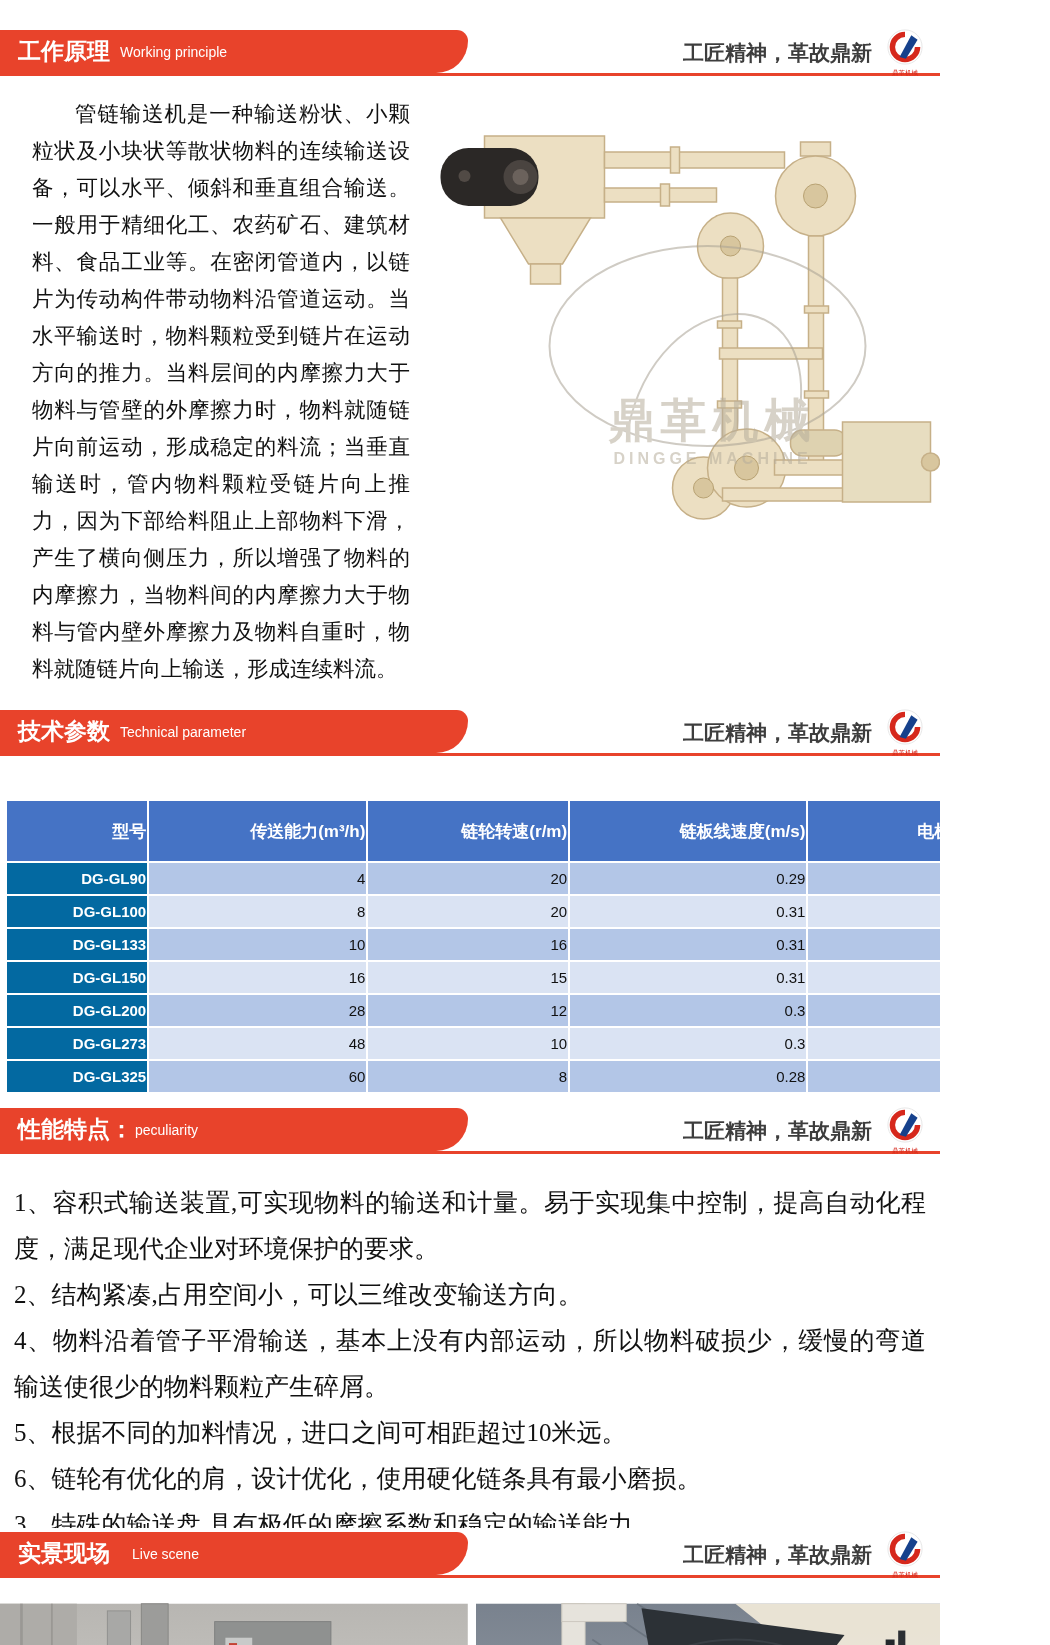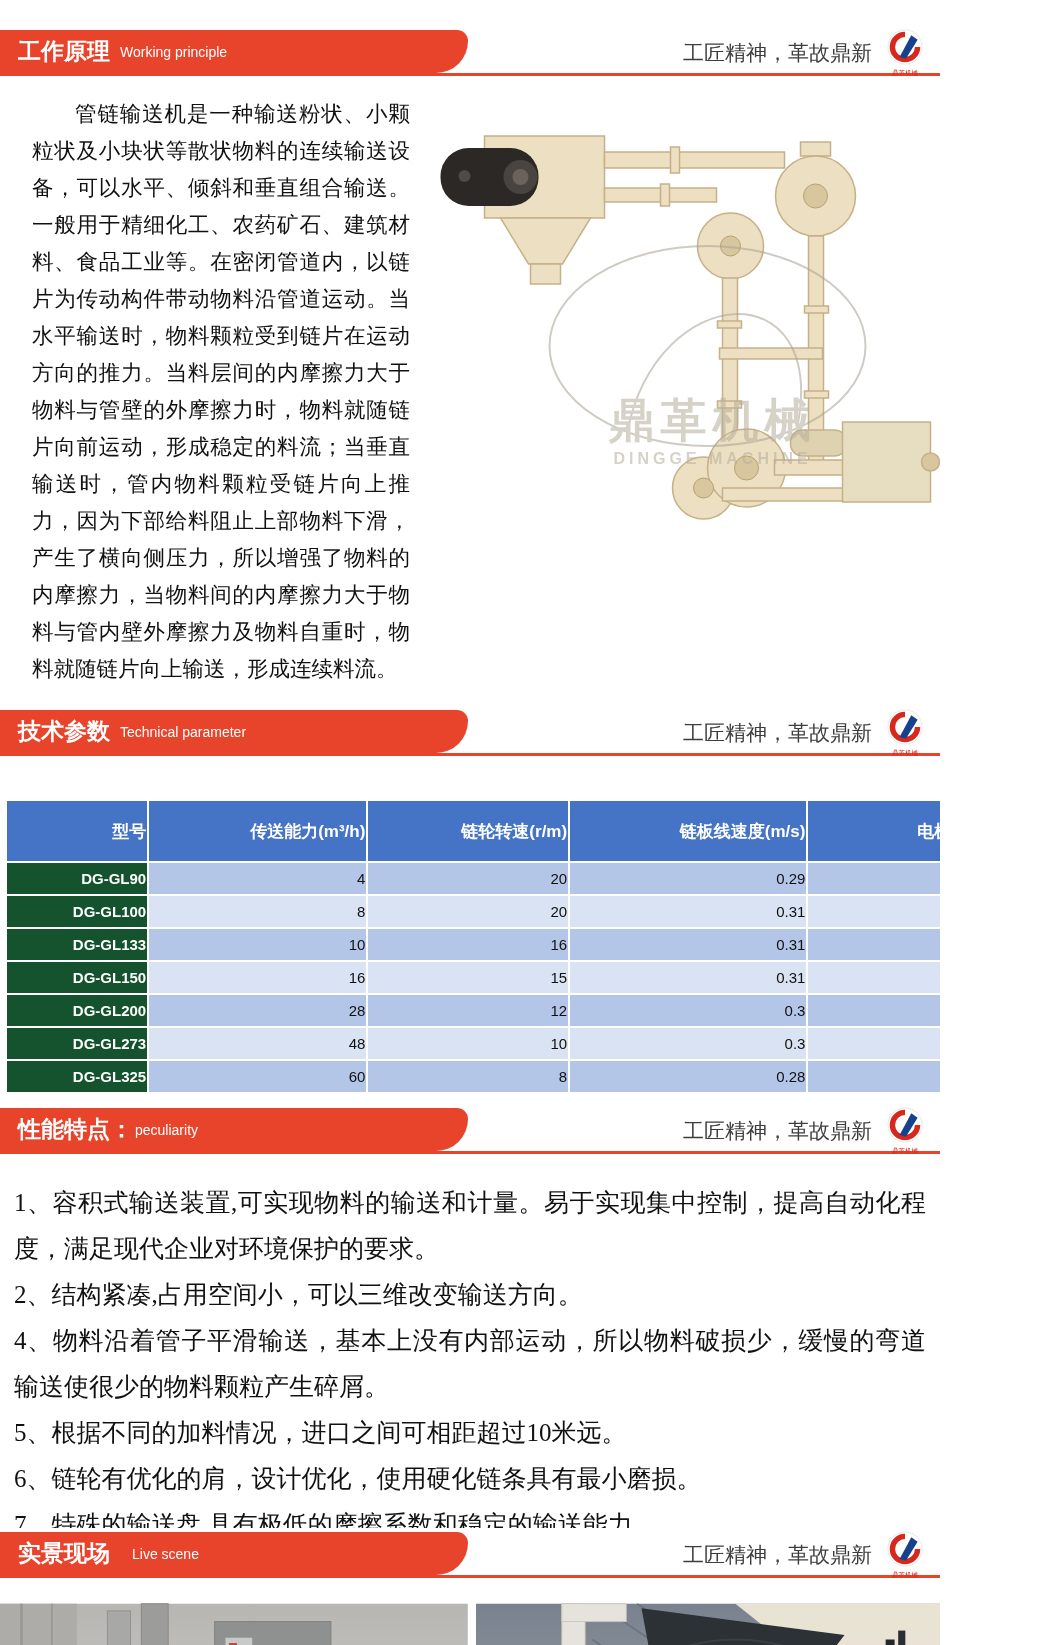--- a/index.html
+++ b/index.html
@@ -7,35 +7,35 @@
   .page{width:940px;height:1645px;overflow:hidden;position:relative;background:#fff;margin-top:20px;}
 
   
   .banner{position:relative;height:46px;}
   .banner .underline{position:absolute;left:0;bottom:0;width:100%;height:3px;background:#e8432b;}
   .banner .flag{position:absolute;left:0;top:0;width:468px;height:43px;background:#e8432b;
     border-radius:0 16px 46px 0;display:flex;align-items:center;padding-left:18px;box-sizing:border-box;}
   .banner .t-zh{color:#fff;font-family:"Liberation Sans","DejaVu Sans",sans-serif;font-weight:700;font-size:23px;}
   .banner .t-en{color:#fff;font-family:"Liberation Sans","DejaVu Sans",sans-serif;font-size:14px;margin-left:10px;}
   .banner .right{position:absolute;right:14px;top:1px;height:43px;display:flex;align-items:center;gap:12px;}
-  .banner .slogan{font-family:"Liberation Sans","DejaVu Sans",sans-serif;font-weight:400;font-size:21px;color:#3d3d3d;}
+  .banner .slogan{font-family:"Liberation Sans","DejaVu Sans",sans-serif;font-weight:700;font-size:21px;color:#3d3d3d;}
   .logo-wrap{width:42px;text-align:center;}
   .logo-caption{font-size:6.5px;color:#d6281c;line-height:7px;font-family:"Liberation Sans",sans-serif;}
 
   
   .sec1{display:flex;margin-top:20px;}
   .wp-text{width:500px;padding-left:32px;font-size:21.5px;line-height:37px;text-align:justify;text-indent:2em;}
   .wp-figure{width:520px;height:428px;margin-left:10px;}
 
   
   .param-table{width:1040px;margin:43px 5px 0 5px;border-collapse:collapse;
     font-family:"Liberation Sans","DejaVu Sans",sans-serif;text-align:right;}
   .param-table th{background:#4573c5;color:#fff;font-size:17px;font-weight:700;height:58px;border:2.5px solid #fff;}
   .param-table td{font-size:15px;height:29px;border:2.5px solid #fff;color:#111;}
-  .param-table td.model{background:#14532d;color:#fff;font-weight:700;}
+  .param-table td.model{background:#0369a1;color:#fff;font-weight:700;}
   .param-table tr:nth-child(odd) td:not(.model){background:#b3c6e7;}
   .param-table tr:nth-child(even) td:not(.model){background:#dae3f3;}
 
   .sec3{margin-top:14px;}
   .features{height:348px;overflow:hidden;padding:26px 14px 0 14px;}
   .features p{margin:0;font-size:25px;line-height:46px;text-align:justify;}
 
   .sec4{margin-top:4px;}
   .photos{display:flex;gap:8px;margin-top:10px;}
   .photo{display:block;}
@@ -227,21 +227,21 @@
       </div>
     </div>
   </div>
 
   <div class="features">
     <p>1、容积式输送装置,可实现物料的输送和计量。易于实现集中控制，提高自动化程度，满足现代企业对环境保护的要求。</p>
     <p>2、结构紧凑,占用空间小，可以三维改变输送方向。</p>
     <p>4、物料沿着管子平滑输送，基本上没有内部运动，所以物料破损少，缓慢的弯道输送使很少的物料颗粒产生碎屑。</p>
     <p>5、根据不同的加料情况，进口之间可相距超过10米远。</p>
     <p>6、链轮有优化的肩，设计优化，使用硬化链条具有最小磨损。</p>
-    <p>7、特殊的输送盘,具有极低的摩擦系数和稳定的输送能力。</p>
+    <p>3、特殊的输送盘,具有极低的摩擦系数和稳定的输送能力。</p>
   </div>
 
   <div class="banner sec4">
     <div class="underline"></div>
     <div class="flag">
       <span class="t-zh">实景现场</span>
       <span class="t-en" style="margin-left:22px;">Live scene</span>
     </div>
     <div class="right">
       <span class="slogan">工匠精神，革故鼎新</span>

